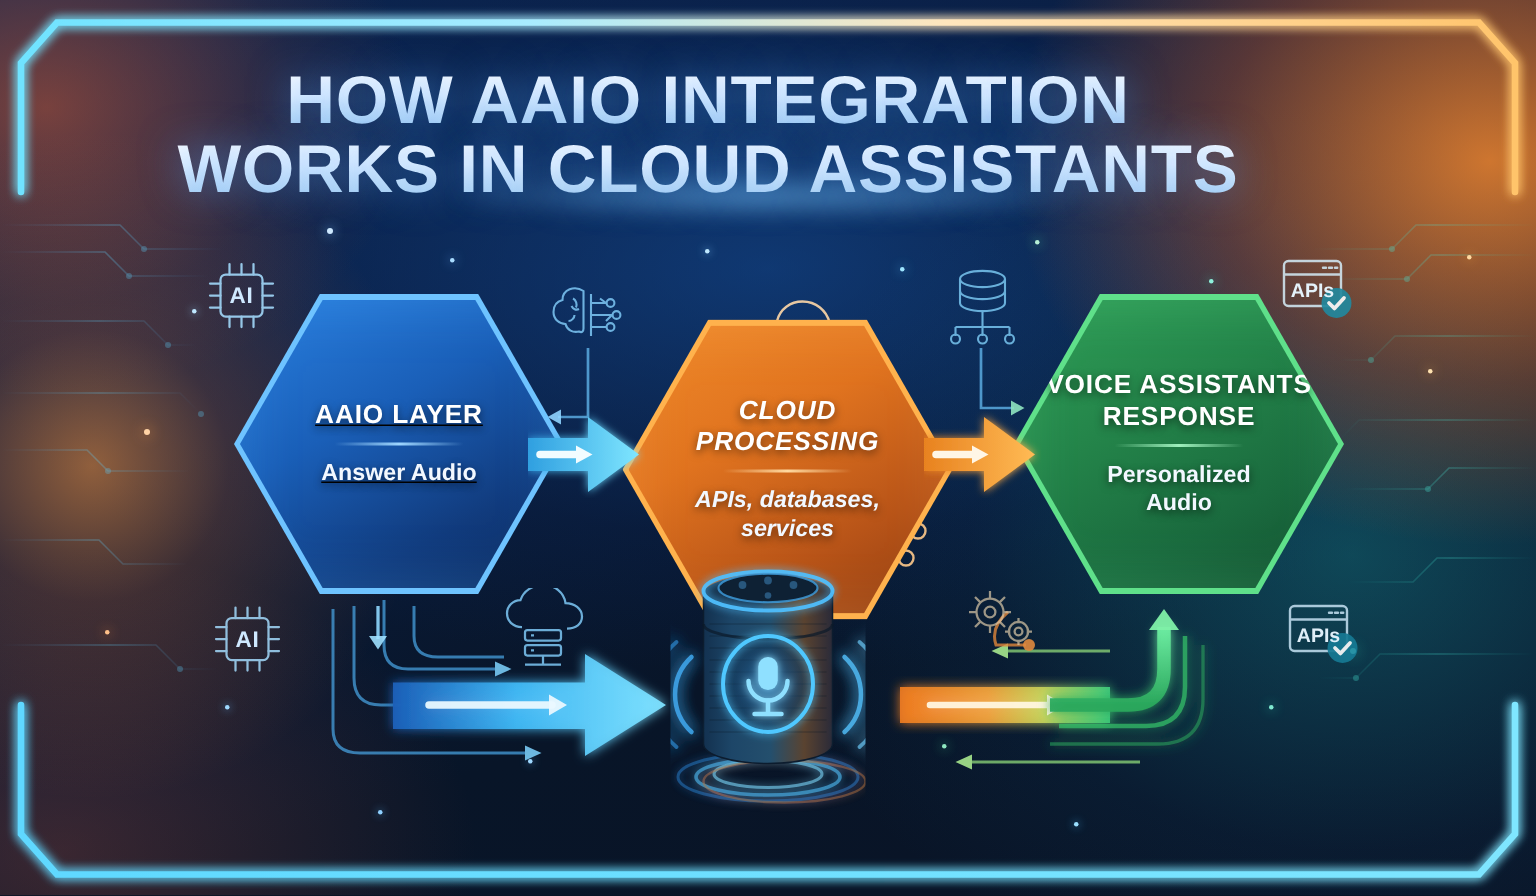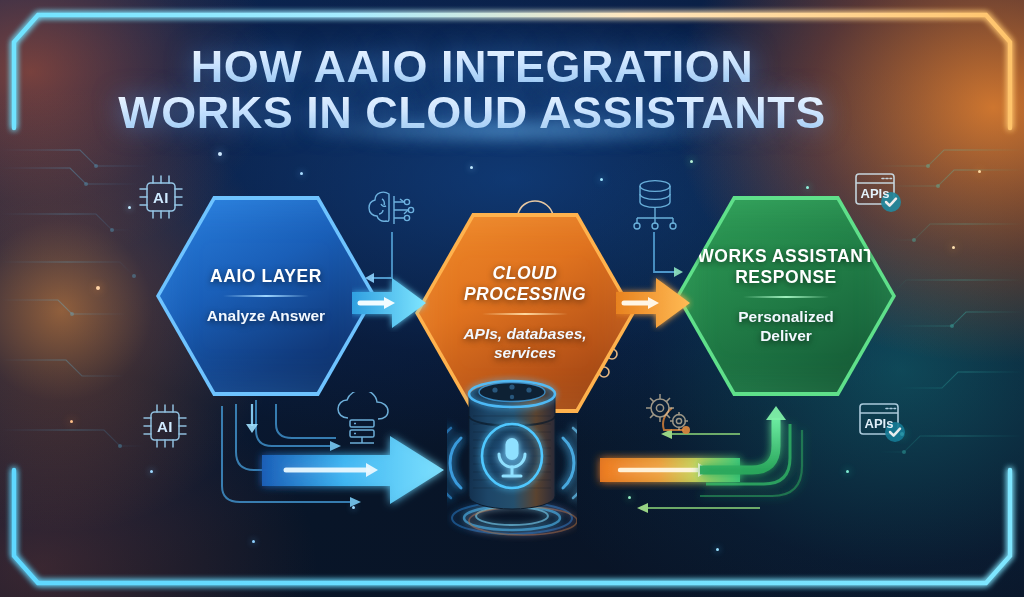--- a/index.html
+++ b/index.html
@@ -65,21 +65,21 @@
   .hex-rule { width:86px; height:2px; margin:9px auto 10px; border-radius:2px; }
   .hex-sub {
     font-size:15.5px; font-weight:bold; color:#f2f8ff; line-height:1.22;
     text-shadow:0 2px 6px rgba(0,0,0,.55);
   }
 
   #hex1 { left:156px; top:196px; width:220px; height:200px;
     background:linear-gradient(152deg,#1f6fd0 0%,#1757ae 38%,#123f84 72%,#0e2c61 100%); }
   #hex1 .hex-inner { background:linear-gradient(152deg,#2a80e0 0%,#1a5fb8 40%,#113b7d 75%,#0d2a5c 100%);
     box-shadow:inset 0 0 40px rgba(80,180,255,.25); }
-  #hex1.hex { filter:drop-shadow(0 0 16px rgba(60,150,255,.55)); background:#6ec3ff; }
+  #hex1.hex { filter:drop-shadow(0 0 16px rgba(60,150,255,.55)); background:#6ec3ff;text-decoration:underline; }
 
   #hex2 { left:415px; top:213px; width:220px; height:200px;font-style:italic; }
   #hex2.hex { filter:drop-shadow(0 0 16px rgba(255,150,50,.50)); background:#ffb24d; }
   #hex2 .hex-inner { background:linear-gradient(152deg,#f08a2a 0%,#e0731f 38%,#b85418 72%,#8e3c12 100%);
     box-shadow:inset 0 0 40px rgba(255,190,110,.22); }
 
   #hex3 { left:676px; top:196px; width:220px; height:200px; }
   #hex3.hex { filter:drop-shadow(0 0 16px rgba(60,210,120,.50)); background:#5fe08a; }
   #hex3 .hex-inner { background:linear-gradient(152deg,#2f9e57 0%,#24854a 38%,#1a6a3e 72%,#134f30 100%);
     box-shadow:inset 0 0 40px rgba(110,240,160,.20); }
@@ -472,42 +472,42 @@
     <g fill="#8fe4c0" opacity=".9">
       <path d="M674 267l9 5-9 5z"></path>
     </g>
   </svg>
 
   <div class="hex" id="hex1">
     <div class="hex-inner"></div>
     <div class="hex-content">
       <div class="hex-title">AAIO LAYER</div>
       <div class="hex-rule rule-blue"></div>
-      <div class="hex-sub">Analyze Answer</div>
+      <div class="hex-sub">Answer Audio</div>
     </div>
   </div>
 
   <div class="hex" id="hex2">
     <div class="hex-inner"></div>
     <div class="hex-content">
       <div class="hex-title">CLOUD PROCESSING</div>
       <div class="hex-rule rule-amber"></div>
       <div class="hex-sub">APIs, databases,</div>
       <div class="hex-sub">services</div>
     </div>
   </div>
 
   <div class="hex" id="hex3">
     <div class="hex-inner"></div>
     <div class="hex-content">
-      <div class="hex-title">WORKS ASSISTANT</div>
+      <div class="hex-title">VOICE ASSISTANTS</div>
       <div class="hex-title">RESPONSE</div>
       <div class="hex-rule rule-green"></div>
       <div class="hex-sub">Personalized</div>
-      <div class="hex-sub">Deliver</div>
+      <div class="hex-sub">Audio</div>
     </div>
   </div>
 
   <svg class="chev" style="left:352px;top:274px;width:78px;height:58px;" viewBox="0 0 78 58">
     <defs>
       <linearGradient id="chevBlue" x1="0" y1="0" x2="1" y2="0">
         <stop offset="0%" stop-color="#2f9fe0"></stop>
           <stop offset="100%" stop-color="#7fe6ff"></stop>
       </linearGradient>
       <filter id="cg1" x="-40%" y="-40%" width="180%" height="180%">

